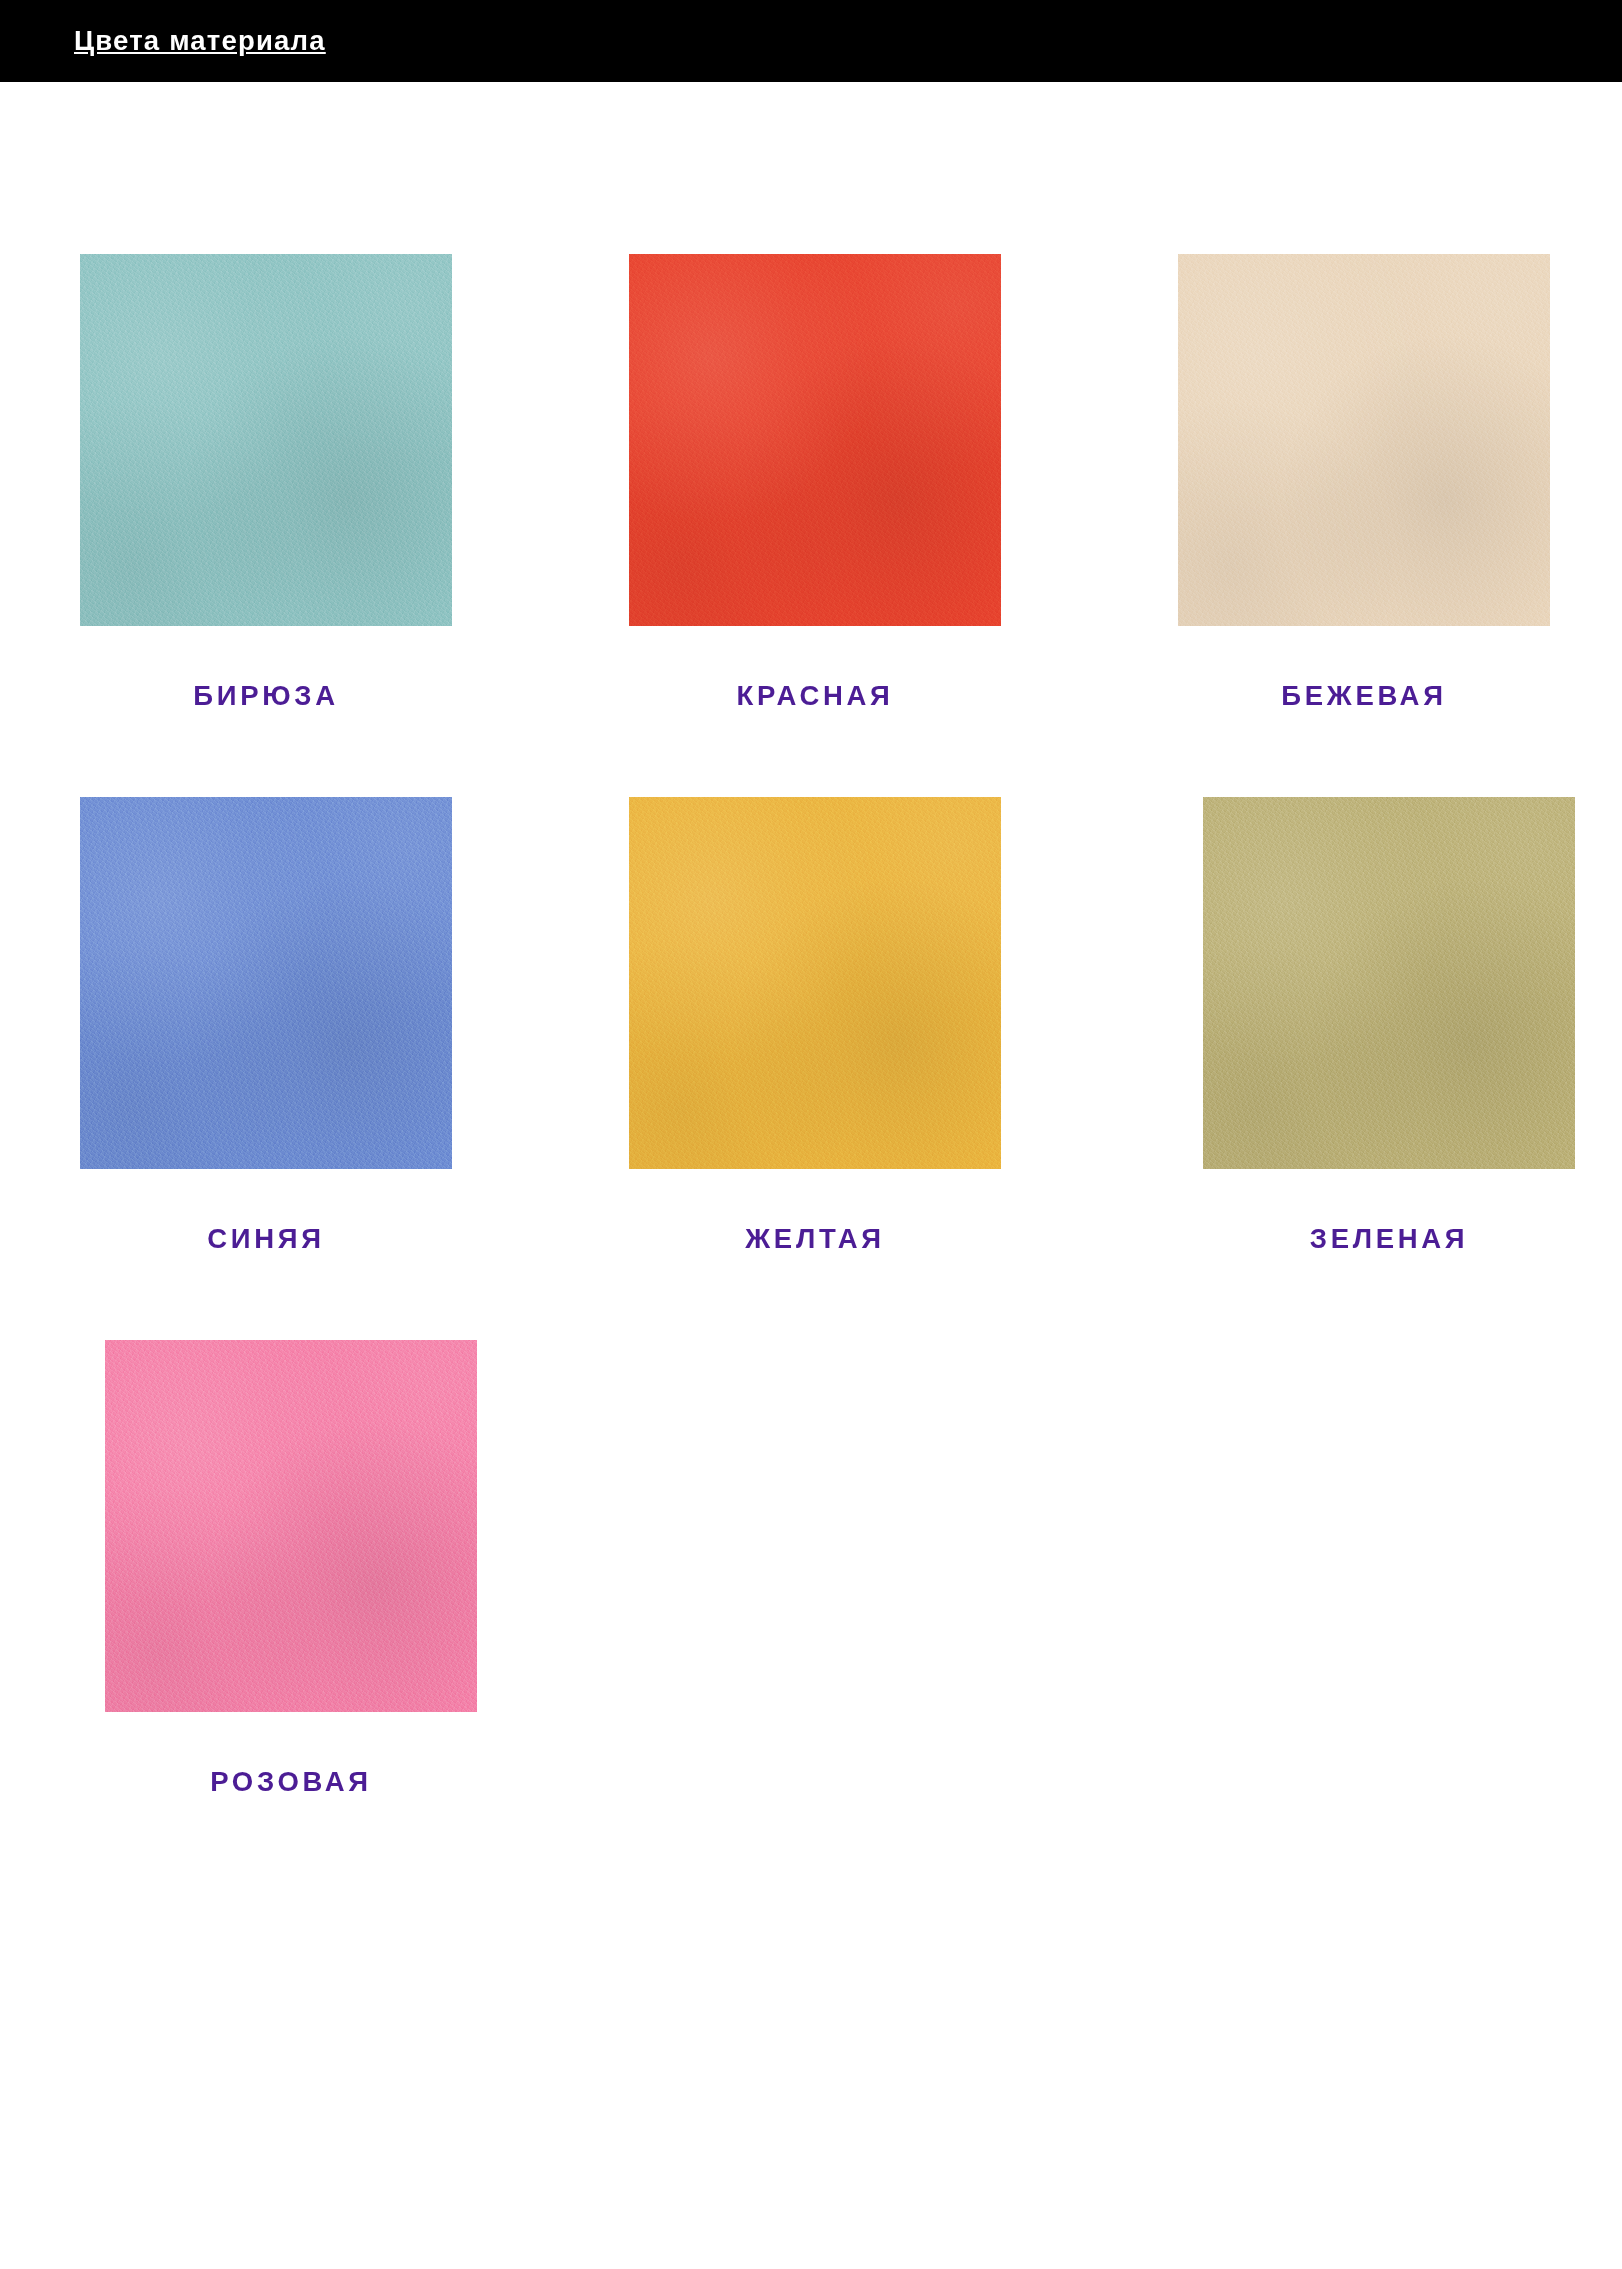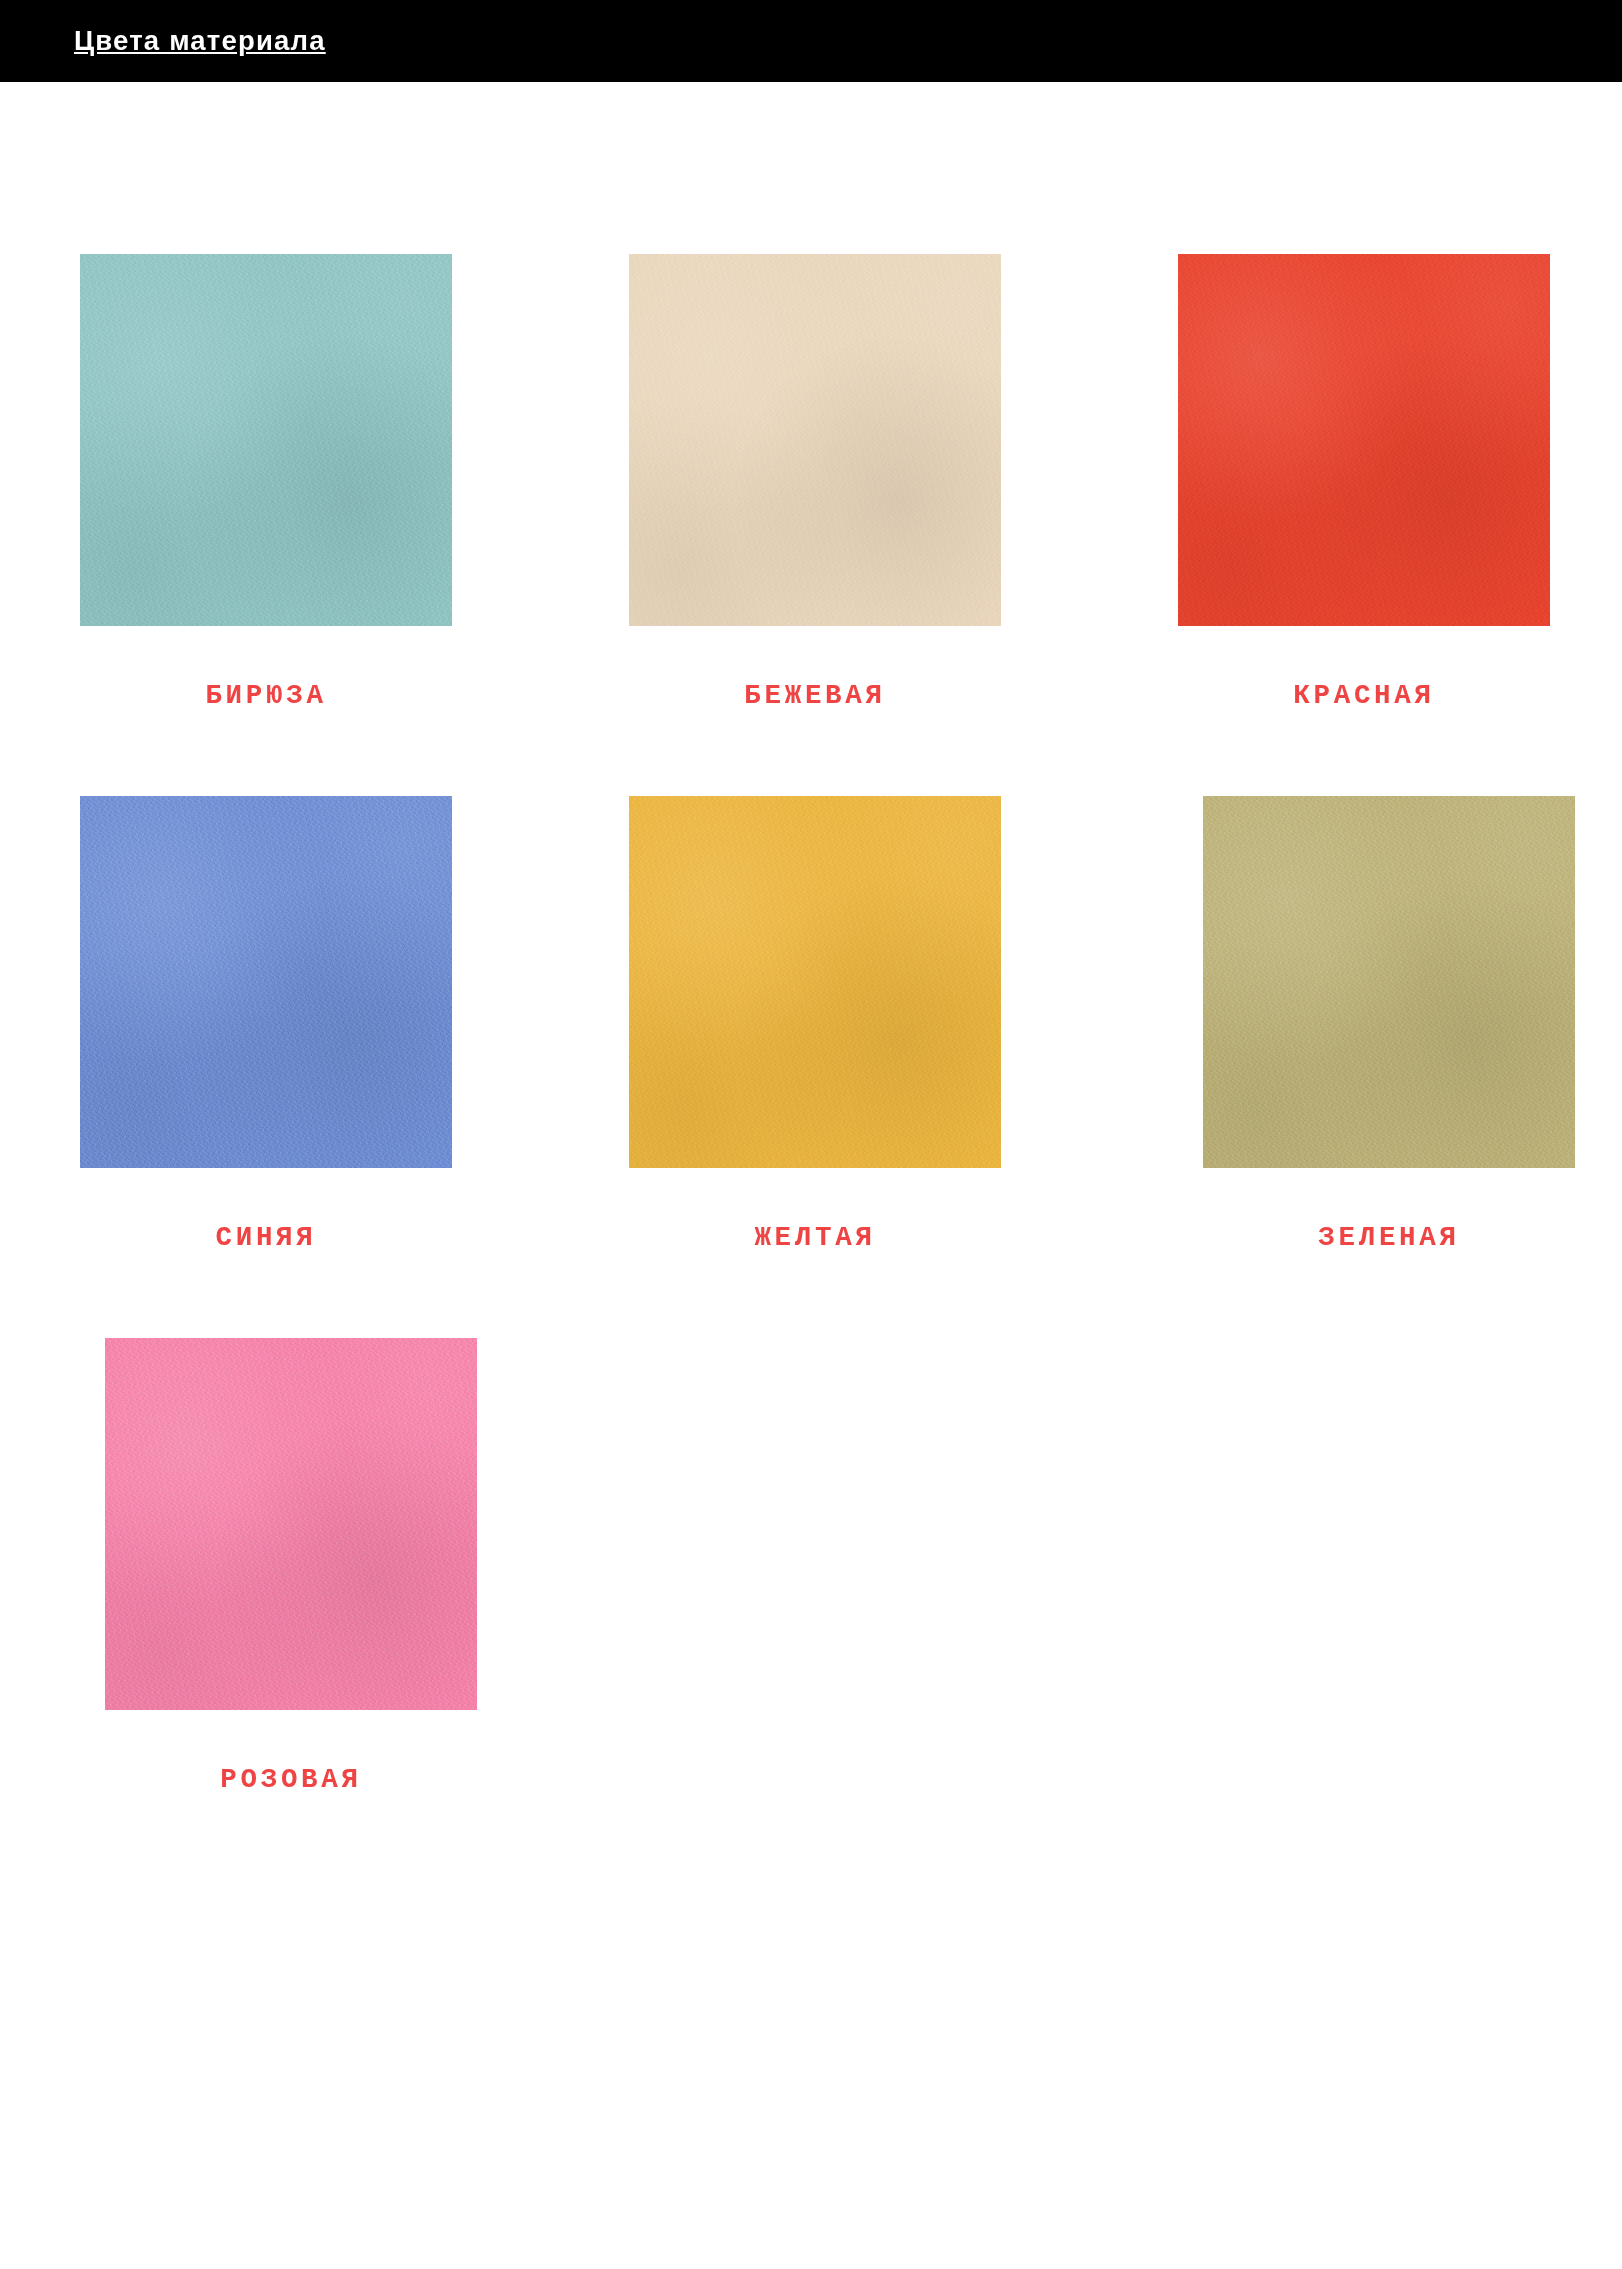--- a/index.html
+++ b/index.html
@@ -101,48 +101,48 @@
       radial-gradient(circle at 22% 28%, rgba(255,255,255,0.11), rgba(255,255,255,0) 42%),
       radial-gradient(circle at 72% 66%, rgba(0,0,0,0.07), rgba(0,0,0,0) 46%),
       radial-gradient(circle at 88% 14%, rgba(255,255,255,0.07), rgba(255,255,255,0) 36%),
       radial-gradient(circle at 14% 84%, rgba(0,0,0,0.05), rgba(0,0,0,0) 38%);
     pointer-events: none;
   }
 
   .swatch-label {
     margin-top: 54px;
     text-align: center;
-    color: #ef4444;
+    color: #4c1d95;
     font-size: 27.5px;
     font-weight: 700;
     letter-spacing: 3.7px;
     text-transform: uppercase;
-    font-family: Liberation Mono, monospace;
+    font-family: Liberation Sans, sans-serif;
     white-space: nowrap;
   }
 </style>
 </head>
 <body style="background: rgb(255, 255, 255);">
 
 <div class="header-bar" style="background: rgb(0, 0, 0); height: 82px;">
   <div class="header-title" style="color: rgb(255, 255, 255);">Цвета материала</div>
 </div>
 
 <div class="swatch-grid">
     <div class="swatch-cell">
       <div class="swatch-chip" style="background-color: rgb(143, 196, 195);"></div>
       <div class="swatch-label">БИРЮЗА</div>
     </div>
     <div class="swatch-cell">
+      <div class="swatch-chip" style="background-color: rgb(232, 67, 46);"></div>
+      <div class="swatch-label">КРАСНАЯ</div>
+    </div>
+    <div class="swatch-cell">
       <div class="swatch-chip" style="background-color: rgb(234, 214, 188);"></div>
       <div class="swatch-label">БЕЖЕВАЯ</div>
-    </div>
-    <div class="swatch-cell">
-      <div class="swatch-chip" style="background-color: rgb(232, 67, 46);"></div>
-      <div class="swatch-label">КРАСНАЯ</div>
     </div>
     <div class="swatch-cell row-2">
       <div class="swatch-chip" style="background-color: rgb(110, 141, 212);"></div>
       <div class="swatch-label">СИНЯЯ</div>
     </div>
     <div class="swatch-cell row-2">
       <div class="swatch-chip" style="background-color: rgb(235, 181, 63);"></div>
       <div class="swatch-label">ЖЕЛТАЯ</div>
     </div>
     <div class="swatch-cell row-3">

